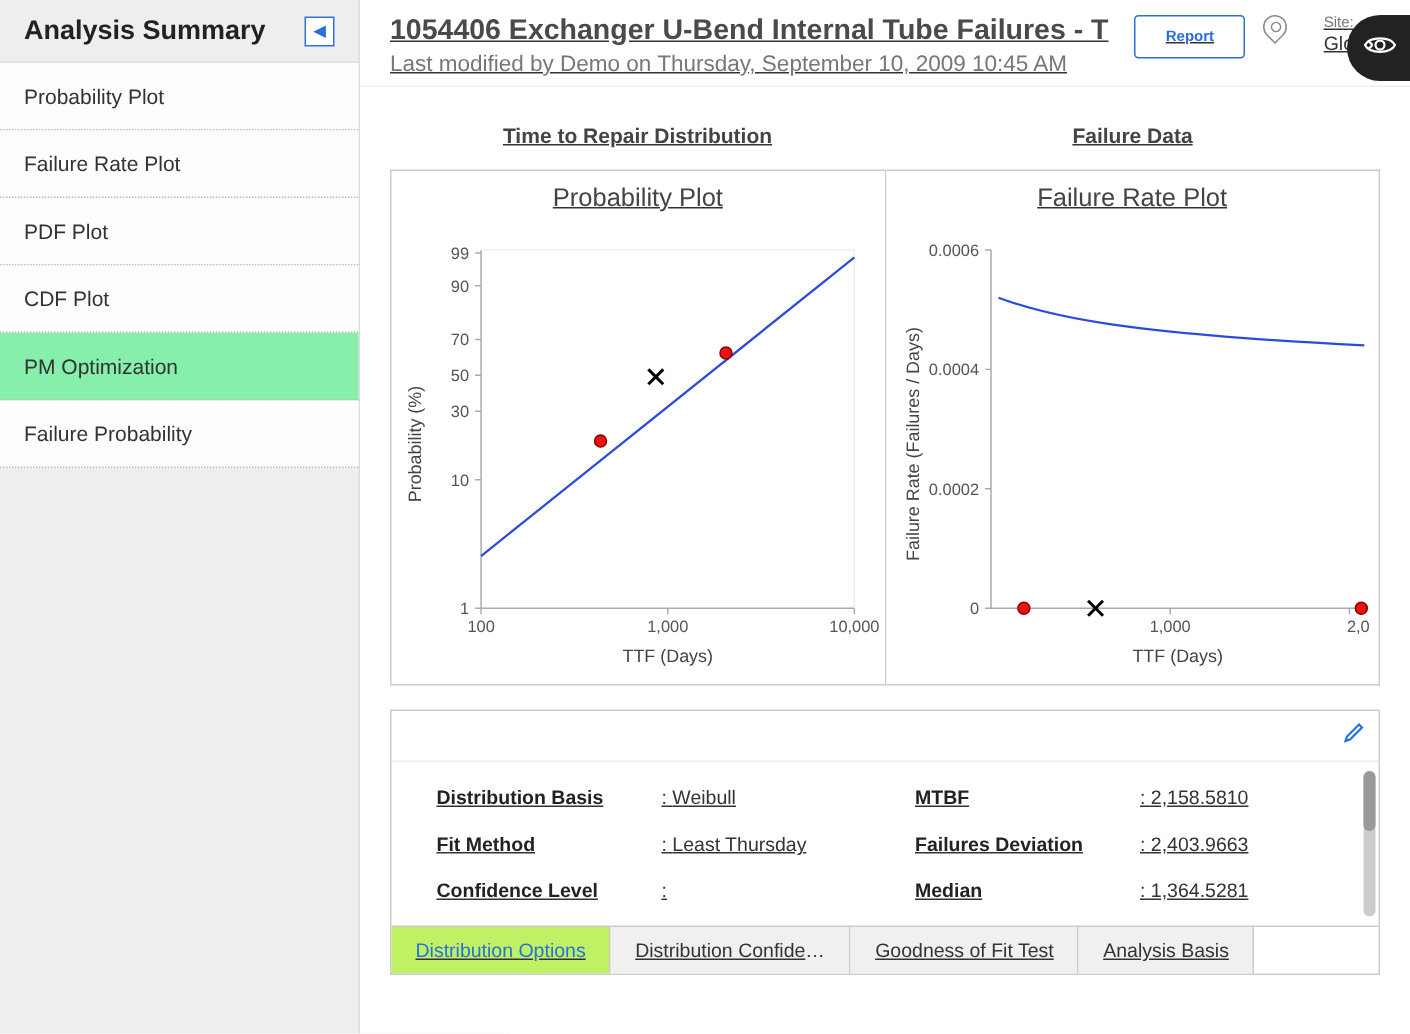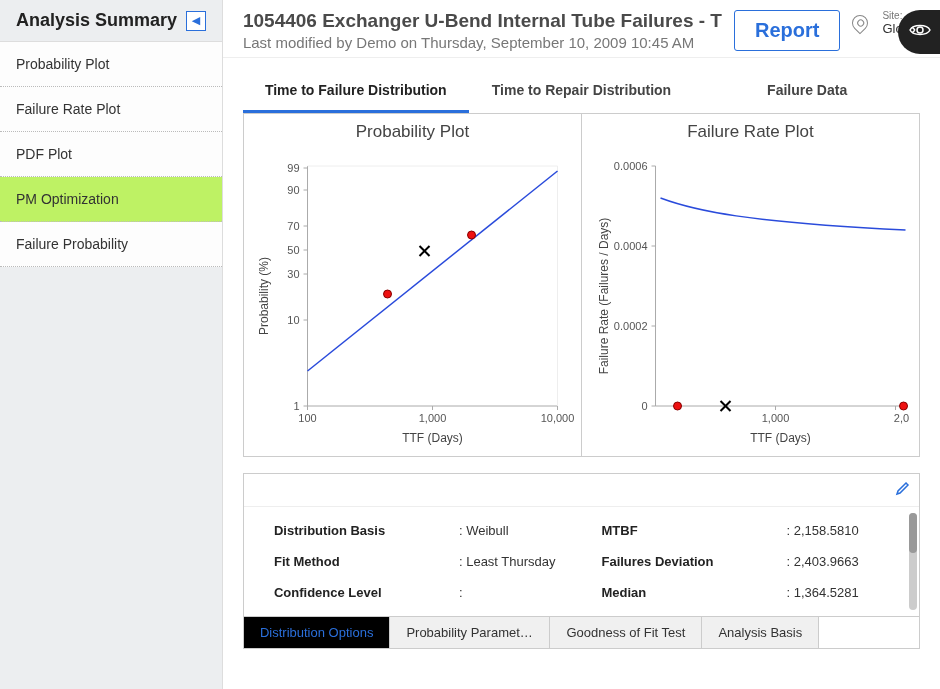--- a/index.html
+++ b/index.html
@@ -3,28 +3,28 @@
 <meta charset="utf-8">
 <style>
   * { box-sizing: border-box; margin: 0; padding: 0; }
   body { font-family: "Segoe UI", Arial, sans-serif; font-size: 13px; color: #333; background: #f5f6f7; width: 940px; height: 689px; overflow: hidden; position: relative; }
   .container { display: flex; width: 100%; height: 100%; }
   .sidebar { width: 240px; background: #eceef0; border-right: 1px solid #ddd; }
   .sidebar-header { display: flex; align-items: center; justify-content: space-between; padding: 10px 16px; border-bottom: 1px solid #ddd; }
   .sidebar-header h2 { font-size: 18px; font-weight: 700; color: #222; }
   .collapse-btn { width: 20px; height: 20px; border: 1px solid #2a6fdb; color: #2a6fdb; display: flex; align-items: center; justify-content: center; font-size: 11px; background: #fff; cursor: pointer; }
   .sb-item { padding: 14px 16px; background: #fdfdfd; border-bottom: 1px dotted #bbb; cursor: pointer; font-size: 14px; color: #333;}
-  .sb-item.active { background: #bef264; }
-  .main { flex: 1; background: #fff; position: relative; display: flex; flex-direction: column; }
+  .sb-item.active { background: #86efac; }
+  .main { flex: 1; background: #fff; position: relative; display: flex; flex-direction: column; text-decoration: underline; }
   .topbar { padding: 10px 20px 6px 20px; display: flex; align-items: flex-start; gap: 12px; border-bottom: 1px solid #eee; }
   .title-block { flex: 1; min-width: 0; }
   .title-block h1 { font-size: 19px; font-weight: 600; color: #4a4a4a; white-space: nowrap; overflow: hidden; text-overflow: ellipsis; }
   .title-block .sub { font-size: 15px; color: #777; margin-top: 2px; }
-  .report-btn { border: 1px solid #2a6fdb; color: #2a6fdb; background: #fff; padding: 8px 20px; border-radius: 3px; font-weight: 600; font-size: 20px; cursor: pointer; }
-  .site-block { display: flex; align-items: center; gap: 14px; font-size: 12px; }
+  .report-btn { border: 1px solid #2a6fdb; color: #2a6fdb; background: #fff; padding: 8px 20px; border-radius: 3px; font-weight: 600; font-size: 10px; cursor: pointer; }
+  .site-block { display: flex; gap: 24px; font-size: 12px; }
   .site-block .pin { width: 16px; height: 16px; border: 1px solid #888; border-radius: 50% 50% 50% 0; transform: rotate(-45deg); position: relative; }
   .site-block .pin::after { content: ""; width: 5px; height: 5px; border: 1px solid #888; border-radius: 50%; position: absolute; top: 4px; left: 4px; }
   .site-block .lbl { font-size: 10px; color: #777; }
   .site-block .val { font-size: 13px; color: #333; font-weight: 500;}
   .floaty { position: absolute; top: 10px; right: -2px; width: 44px; height: 44px; background: #222; border-radius: 50% 0 0 50%; display: flex; align-items: center; justify-content: center; color: #fff; font-size: 18px; }
   .tabs { display: flex; padding: 14px 20px 0 20px; gap: 0; }
   .tab { flex: 1; text-align: center; padding: 10px 4px 12px; font-weight: 600; font-size: 14px; color: #444; cursor: pointer; border-bottom: 3px solid transparent; }
   .tab.active { color: #222; border-bottom: 3px solid #2a6fdb; }
   .charts { display: flex; gap: 0; padding: 0 20px 10px 20px; }
   .chart-card { flex: 1; border: 1px solid #ccc; background: #fff; }
@@ -34,40 +34,41 @@
   svg.plot { width: 100%; height: 100%; }
   .axis text { font-size: 11px; fill: #555; }
   .axis-label { font-size: 12px; fill: #444; }
   .details-card { margin: 6px 20px 0 20px; border: 1px solid #ccc; background: #fff; }
   .details-head { display:flex; justify-content:flex-end; padding:6px 8px; border-bottom:1px solid #eee;}
   .edit-icn { color:#2a6fdb; font-size:16px; cursor:pointer;}
   .details-body { display: flex; gap: 40px; padding: 8px 30px 8px 30px; position:relative;}
   .col { flex: 1; }
   .row { display: flex; padding: 8px 0; font-size: 13px; }
   .row .k { width: 150px; font-weight: 700; color: #222; }
-  .row .v { color: #333; margin-left: 35px; }
+  .row .v { color: #333; }
   .row .v::before { content: ": "; color:#333;}
   .scroll-ind { position:absolute; right:2px; top:6px; bottom:6px; width:8px; background:#ccc; border-radius:4px;}
   .scroll-ind .thumb{ width:100%; height:40px; background:#999; border-radius:4px; position:absolute; top:0;}
   .bottom-tabs { display: flex; border-top: 1px solid #ccc; }
   .btab { padding: 8px 16px; border-right: 1px solid #ccc; font-size: 13px; background: #f0f0f0; cursor: pointer; white-space:nowrap; overflow:hidden; text-overflow: ellipsis; max-width:160px;}
-  .btab.active { background: #000000; color: #2a6fdb; font-weight:500; }
+  .btab.active { background: #bef264; color: #2a6fdb; font-weight:500; }
 </style>
 </head>
 <body>
 
 <div class="container">
   <aside class="sidebar">
     <div class="sidebar-header">
       <h2>Analysis Summary</h2>
       <div class="collapse-btn">◀</div>
     </div>
     <div class="sb-item">Probability Plot</div>
     <div class="sb-item">Failure Rate Plot</div>
     <div class="sb-item">PDF Plot</div>
+    <div class="sb-item">CDF Plot</div>
     <div class="sb-item active">PM Optimization</div>
     <div class="sb-item">Failure Probability</div>
   </aside>
 
   <main class="main">
     <div class="topbar">
       <div class="title-block">
         <h1>1054406 Exchanger U-Bend Internal Tube Failures - T</h1>
         <div class="sub">Last modified by Demo on Thursday, September 10, 2009 10:45 AM</div>
       </div>
@@ -85,21 +86,20 @@
       <span>
         <svg width="22" height="16" viewBox="0 0 22 16">
             <path d="M1 8 C4 2 18 2 21 8 C18 14 4 14 1 8 Z" fill="none" stroke="#fff" stroke-width="1.5"></path>
             <circle cx="11" cy="8" r="3" fill="none" stroke="#fff" stroke-width="1.5"></circle>
             <path d="M6 8 L3 5 M3 11 L6 8" fill="none" stroke="#fff" stroke-width="1.5"></path>
           </svg>
       </span>
     </div>
 
     <div class="tabs">
-      <div class="tab active">Time to Failure Distribution</div>
       <div class="tab">Time to Repair Distribution</div>
       <div class="tab">Failure Data</div>
     </div>
 
     <div class="charts">
       <div class="chart-card">
         <div class="chart-title">Probability Plot</div>
         <div class="chart-body">
           <svg class="plot" viewBox="0 0 330 310">
             <g class="axis">
@@ -216,19 +216,19 @@
               <span class="k">Median</span>
               <span class="v">1,364.5281</span>
             </div>
         </div>
         <div class="scroll-ind">
             <div class="thumb"></div>
           </div>
       </div>
       <div class="bottom-tabs">
         <div class="btab active">Distribution Options</div>
-        <div class="btab">Probability Parameter..</div>
+        <div class="btab">Distribution Confidence..</div>
         <div class="btab">Goodness of Fit Test</div>
         <div class="btab">Analysis Basis</div>
       </div>
     </div>
   </main>
 </div>
 
 </body></html>

